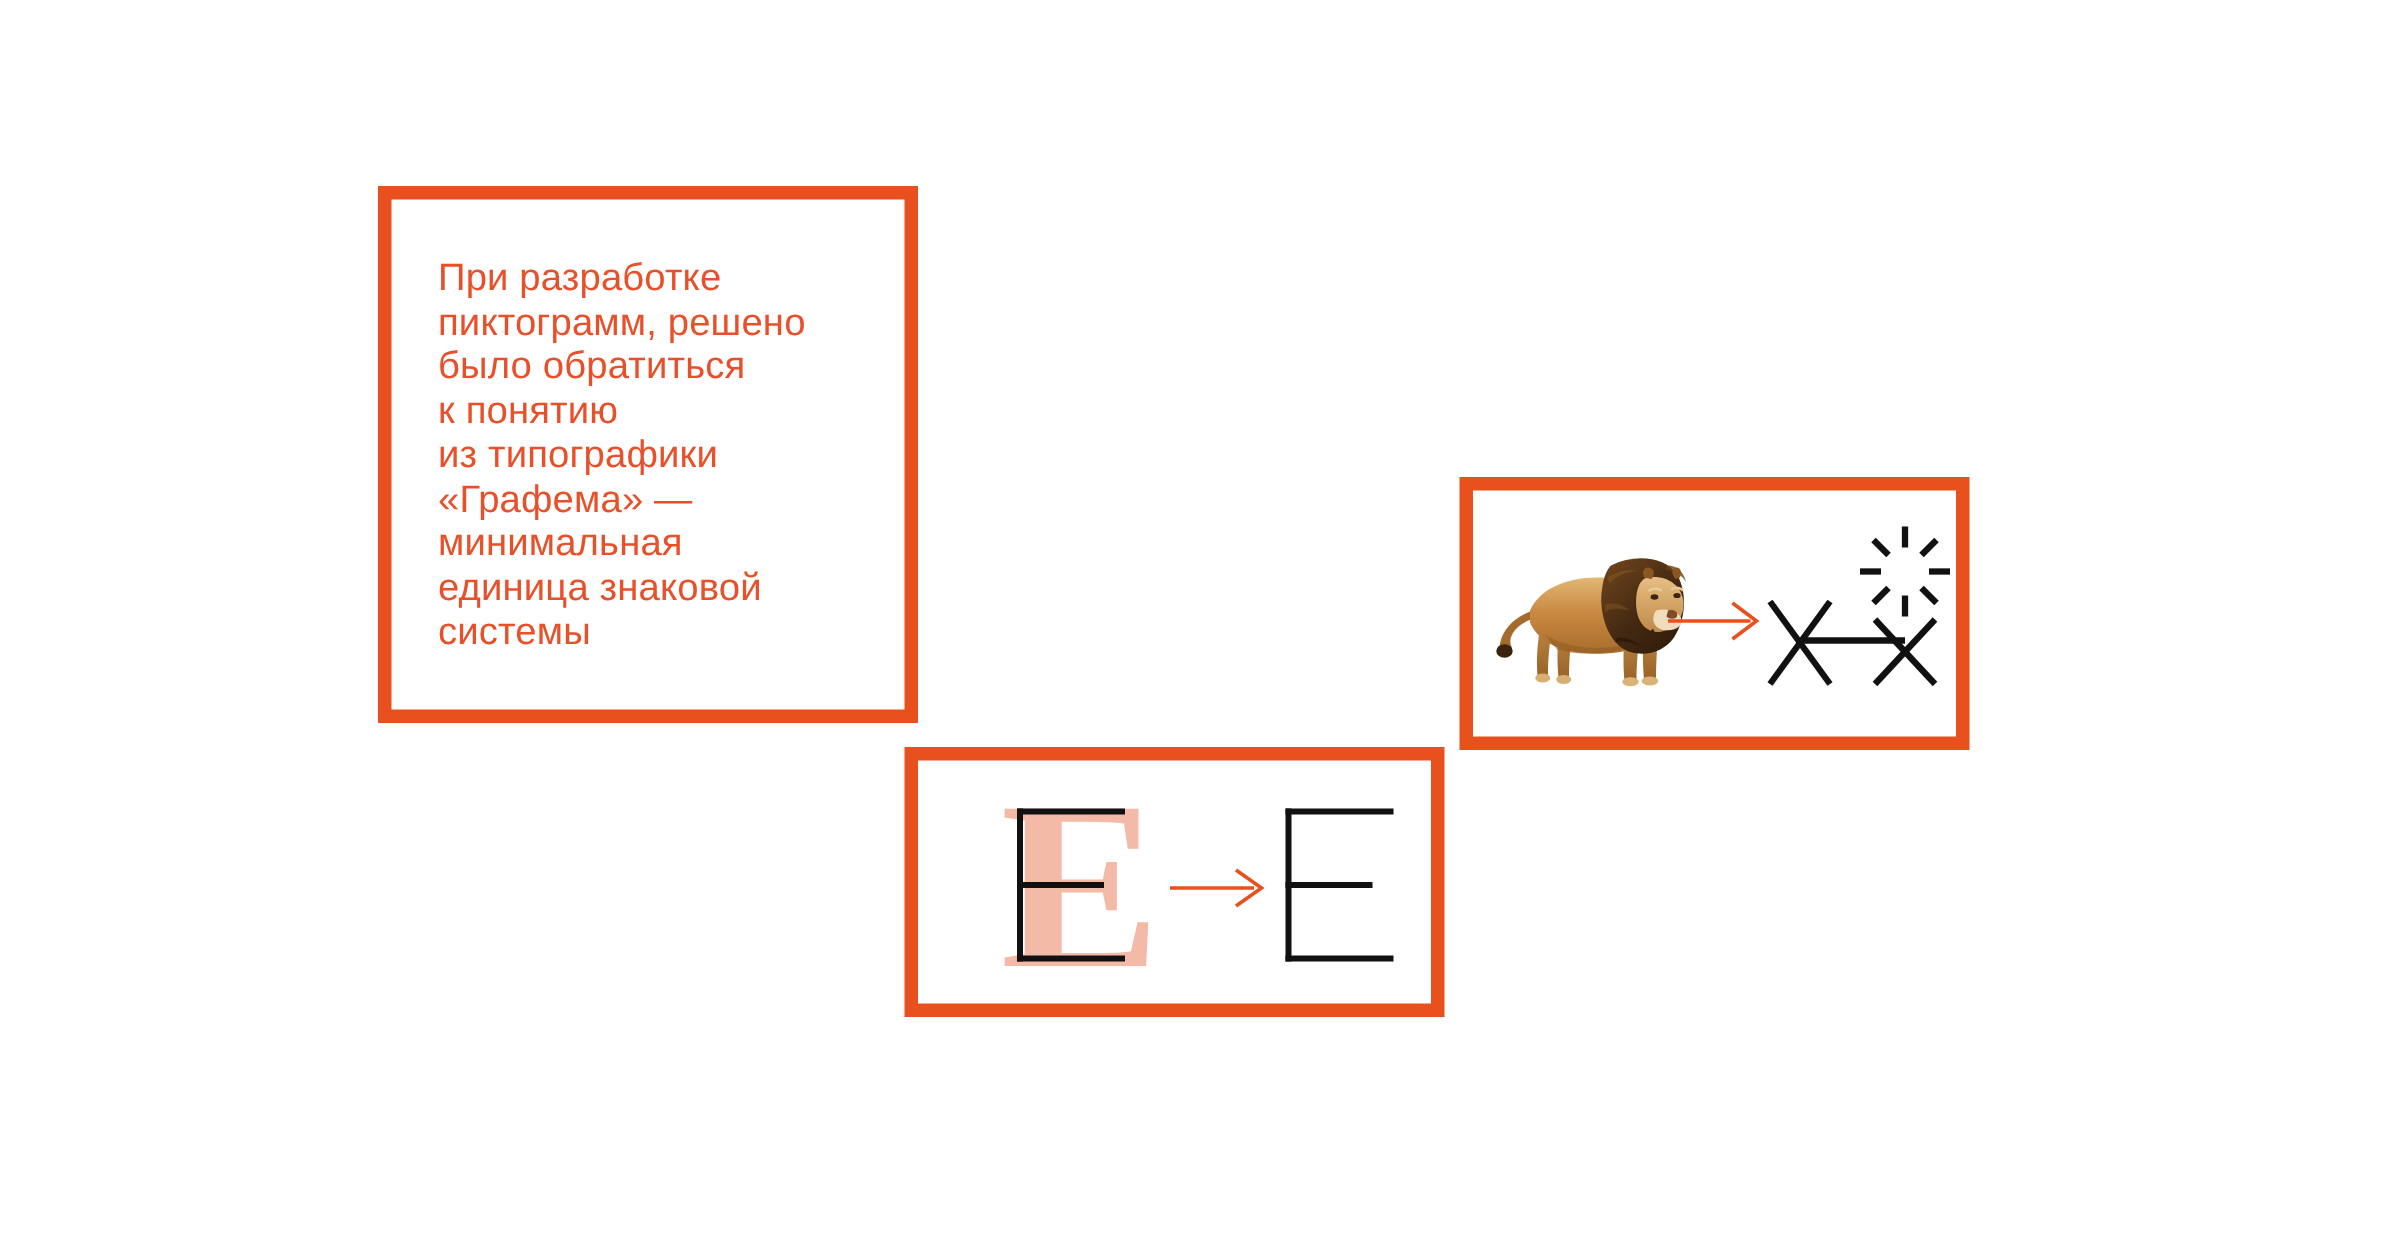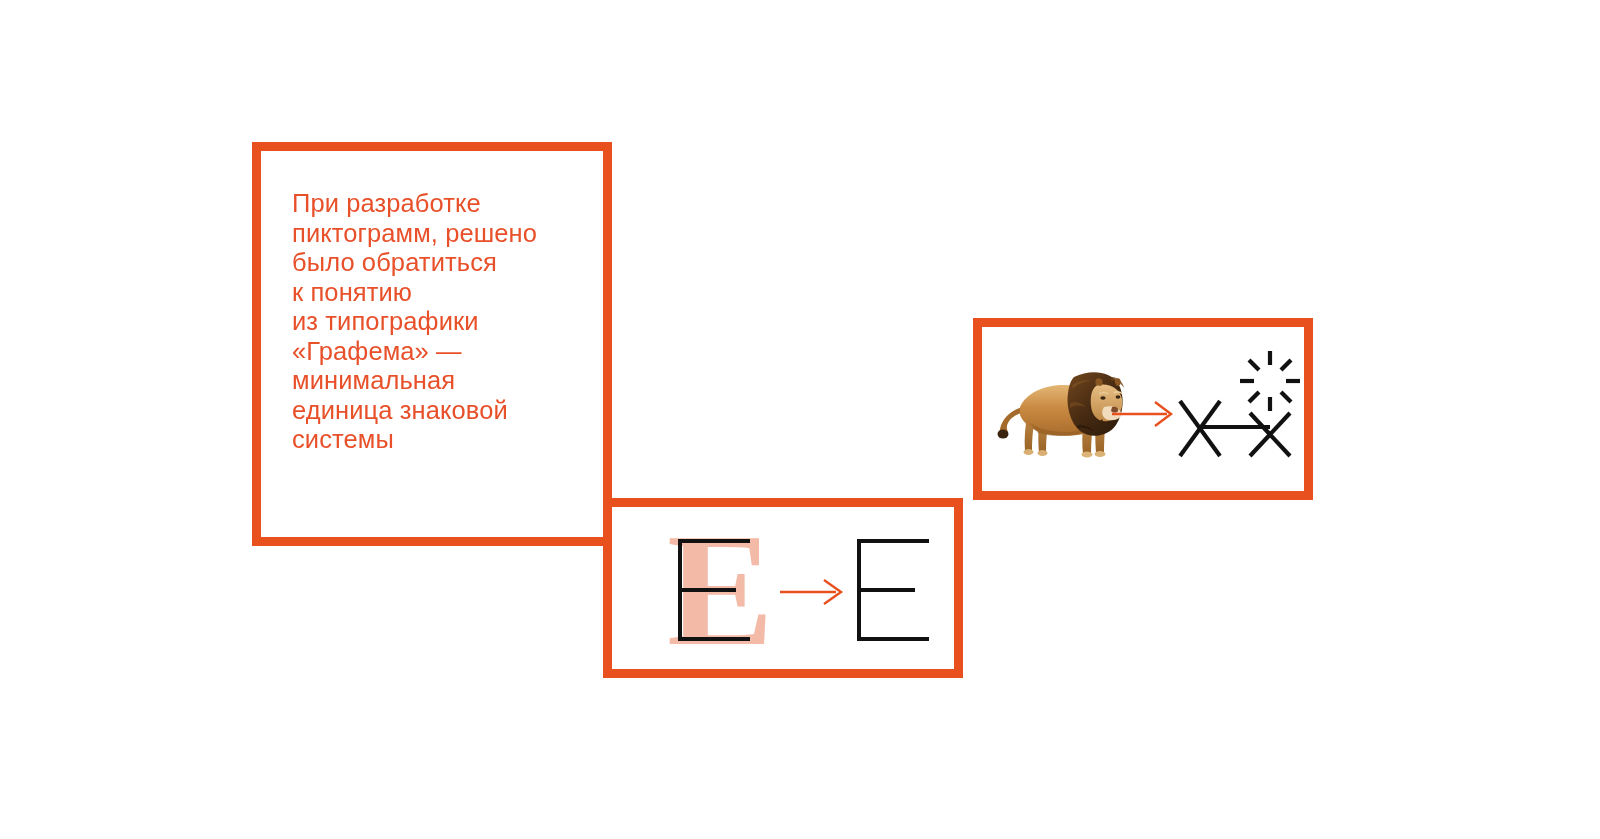--- a/index.html
+++ b/index.html
@@ -23,23 +23,23 @@
   
   .panel {
     position: absolute;
     box-sizing: border-box;
     background: #ffffff;
   }
 
   
   #panel-text {
     left: 252px;
-    top: 142px;
+    top: 124px;
     width: 360px;
-    height: 404px;
+    height: 358px;
     border: 9px solid #E8501E;
   }
   #panel-text .body-copy {
     position: absolute;
     left: 31px;
     top: 38px;
     width: 310px;
     color: #E8502A;
     font-size: 25.5px;
     line-height: 29.5px;

